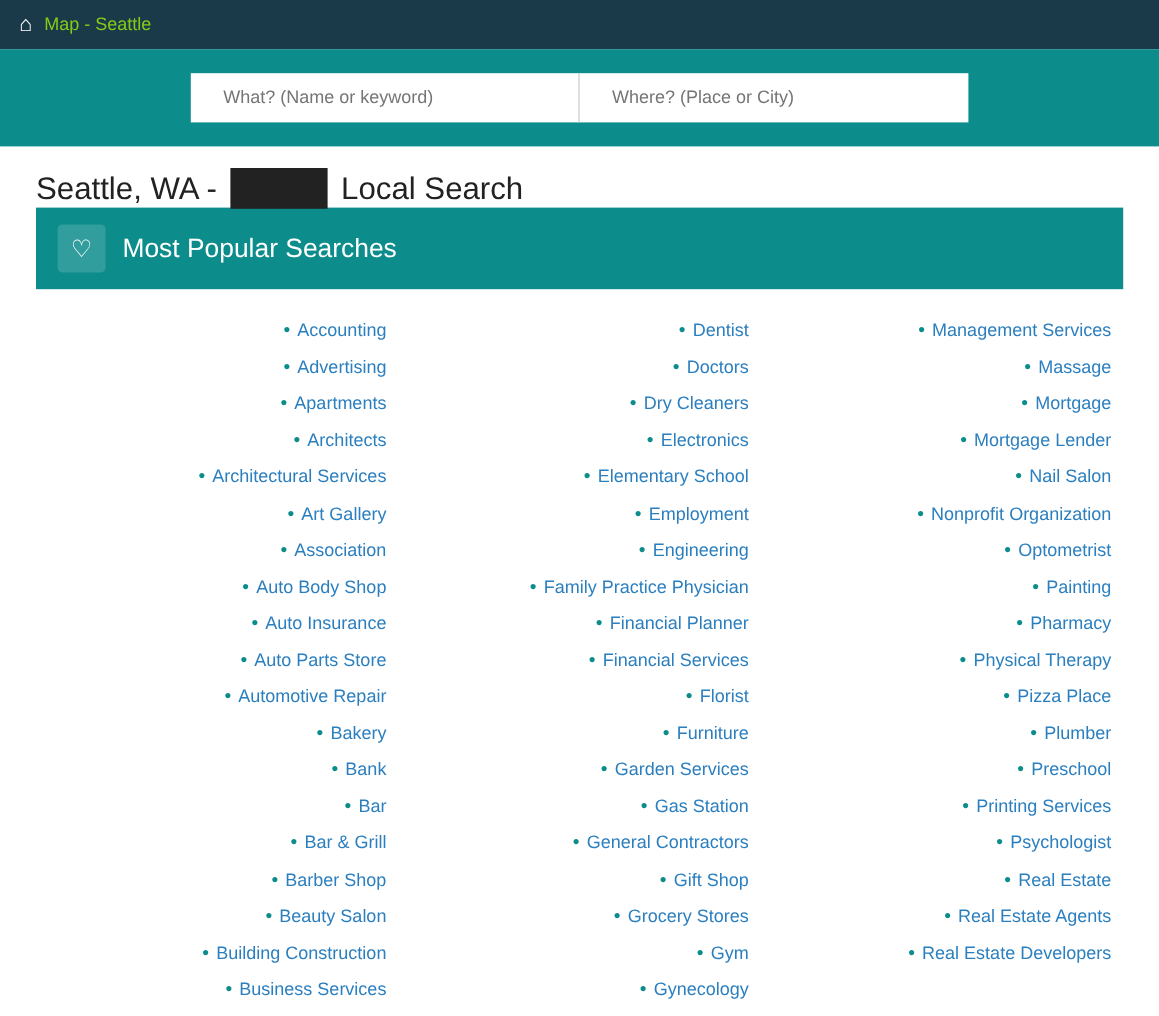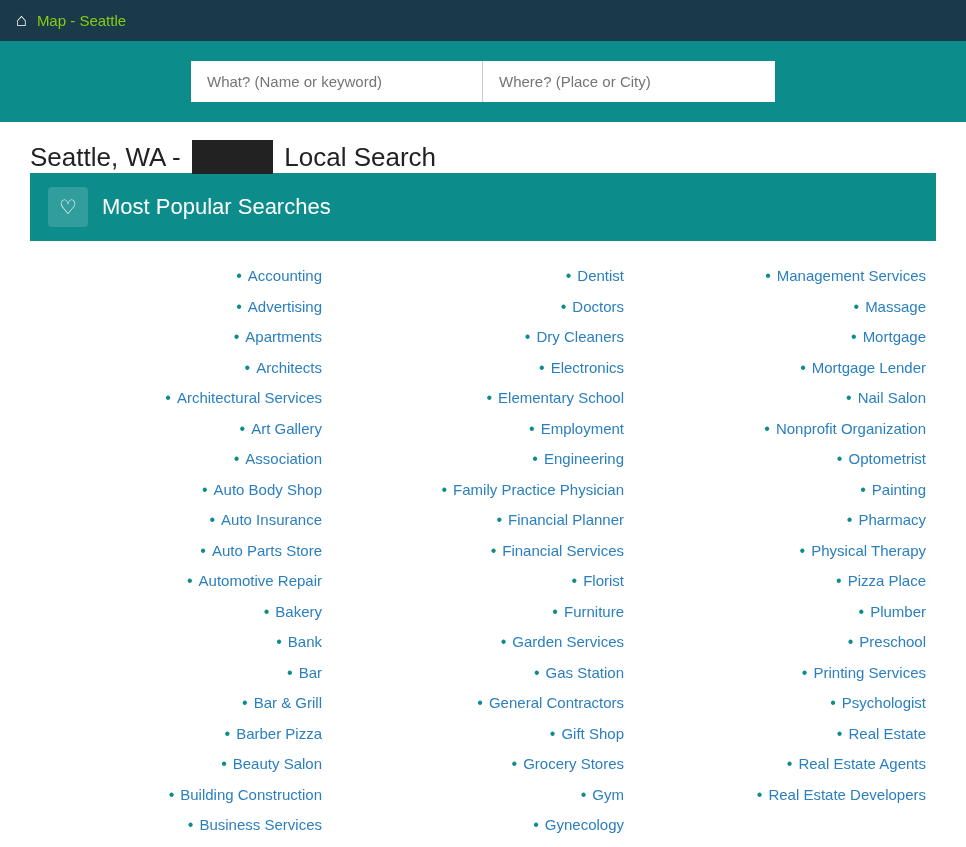--- a/index.html
+++ b/index.html
@@ -25,25 +25,25 @@
     
     #search-section {
       background: #0d8c8c;
       padding: 20px 0;
       display: flex;
       justify-content: center;
       align-items: center;
       gap: 0;
     }
     #search-section input {
-      padding: 12px 16px;
+      padding: 12px 27px;
       font-size: 15px;
       border: none;
       outline: none;
-      width: 292px;
+      width: 324px;
       color: #888;
     }
     #search-section input:first-child {
       border-right: 1px solid #ccc;
     }
 
     
     #main {
       max-width: 966px;
       margin: 0 auto;
@@ -191,21 +191,21 @@
           <li>
             <a href="#">Bank</a>
           </li>
           <li>
             <a href="#">Bar</a>
           </li>
           <li>
             <a href="#">Bar &amp; Grill</a>
           </li>
           <li>
-            <a href="#">Barber Pizza</a>
+            <a href="#">Barber Shop</a>
           </li>
           <li>
             <a href="#">Beauty Salon</a>
           </li>
           <li>
             <a href="#">Building Construction</a>
           </li>
           <li>
             <a href="#">Business Services</a>
           </li>

